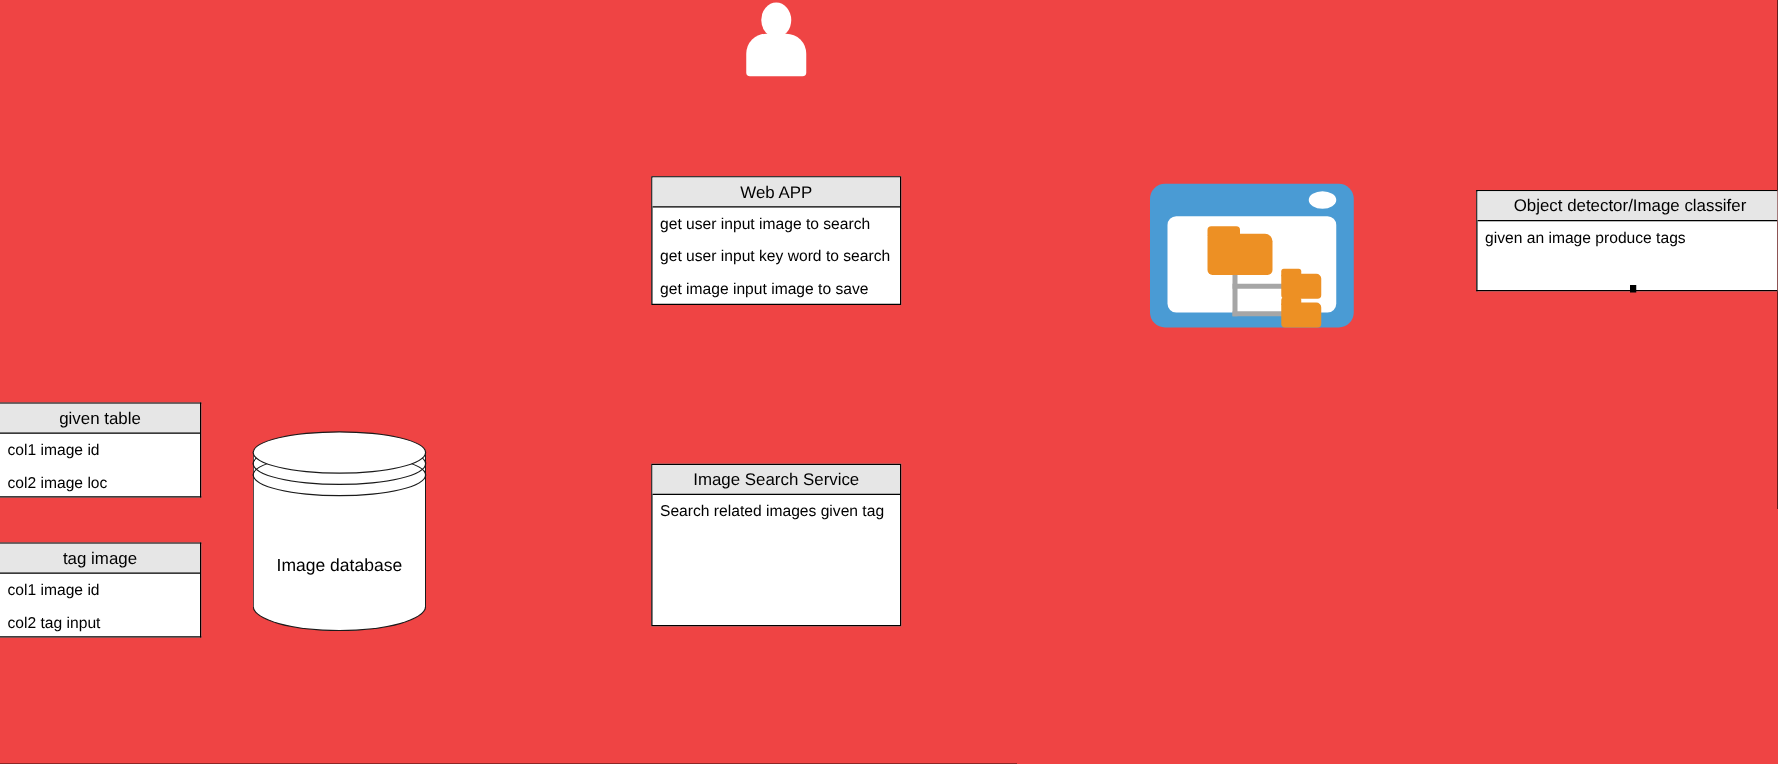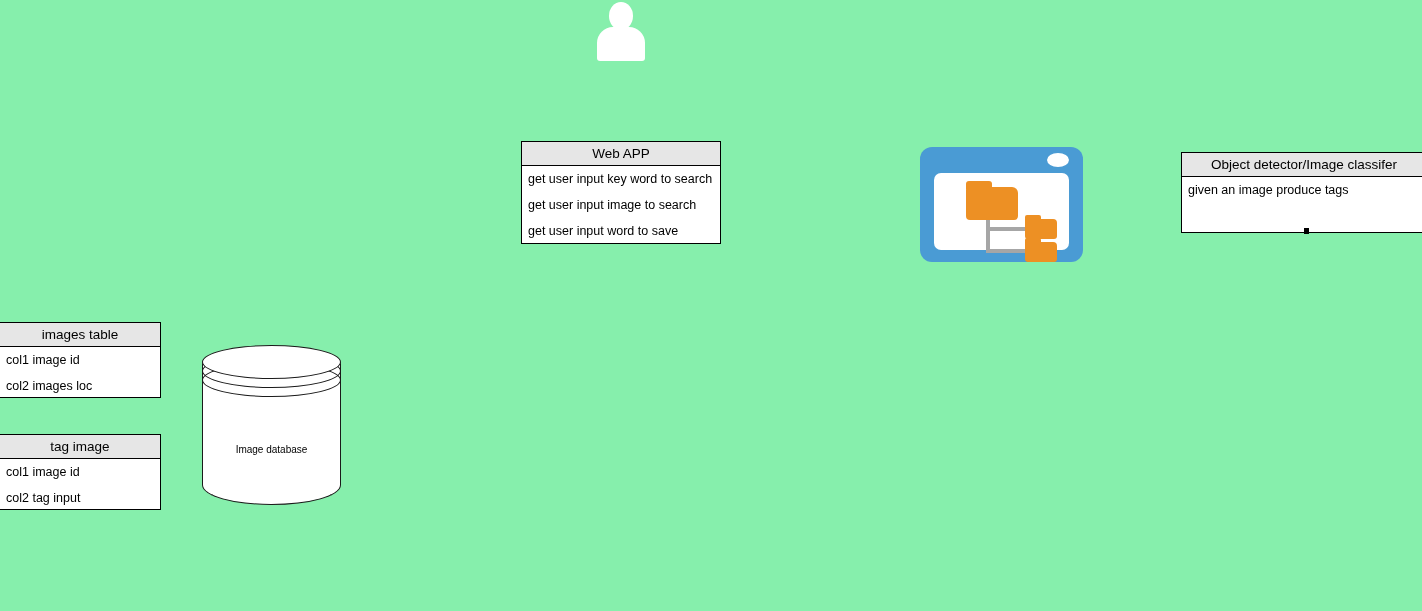--- a/index.html
+++ b/index.html
@@ -4,21 +4,21 @@
 <style>
   html, body {
     margin: 0;
     padding: 0;
     background: #000000;
   }
   #canvas {
     position: relative;
     width: 1422px;
     height: 611px;
-    background: #86efac;
+    background: #ef4444;
     overflow: hidden;
     font-family: "Liberation Sans", sans-serif;
   }
 
   
   .uml-box {
     position: absolute;
     background: #ffffff;
     border: 1px solid #000000;
     box-sizing: border-box;
@@ -129,21 +129,21 @@
     border-radius: 50%;
     box-sizing: border-box;
     z-index: 3;
   }
   #db .db-label {
     position: absolute;
     left: 0;
     top: 99px;
     width: 139px;
     text-align: center;
-    font-size: 10px;
+    font-size: 14px;
     color: #000000;
     z-index: 4;
   }
 
   
   #svc-icon {
     position: absolute;
     left: 920px;
     top: 147px;
     width: 163px;
@@ -241,40 +241,46 @@
 <div id="canvas">
 
   <div id="actor">
     <div class="head"></div>
     <div class="body"></div>
   </div>
 
   <div class="uml-box" style="left:521px; top:141px; width:200px; height:103px;">
     <div class="uml-title">Web APP</div>
     <div class="uml-body">
+      <div class="uml-row">get user input image to search</div>
       <div class="uml-row">get user input key word to search</div>
-      <div class="uml-row">get user input image to search</div>
-      <div class="uml-row">get user input word to save</div>
-    </div>
-  </div>
-
+      <div class="uml-row">get image input image to save</div>
+    </div>
+  </div>
+
+  <div class="uml-box" style="left:521px; top:371px; width:200px; height:130px;">
+    <div class="uml-title">Image Search Service</div>
+    <div class="uml-body">
+      <div class="uml-row">Search related images given tag</div>
+    </div>
+  </div>
 
   <div class="uml-box clip-right" style="left:1181px; top:152px; width:245px; height:81px;">
     <div class="uml-title">Object detector/Image classifer</div>
     <div class="uml-body">
       <div class="uml-row">given an image produce tags</div>
     </div>
   </div>
   <div class="tick" style="left:1304px; top:228px;"></div>
 
   <div class="uml-box clip-left" style="left:0px; top:322px; width:161px; height:76px;">
-    <div class="uml-title">images table</div>
+    <div class="uml-title">given table</div>
     <div class="uml-body">
       <div class="uml-row">col1 image id</div>
-      <div class="uml-row">col2 images loc</div>
+      <div class="uml-row">col2 image loc</div>
     </div>
   </div>
 
   <div class="uml-box clip-left" style="left:0px; top:434px; width:161px; height:76px;">
     <div class="uml-title">tag image</div>
     <div class="uml-body">
       <div class="uml-row">col1 image id</div>
       <div class="uml-row">col2 tag input</div>
     </div>
   </div>

